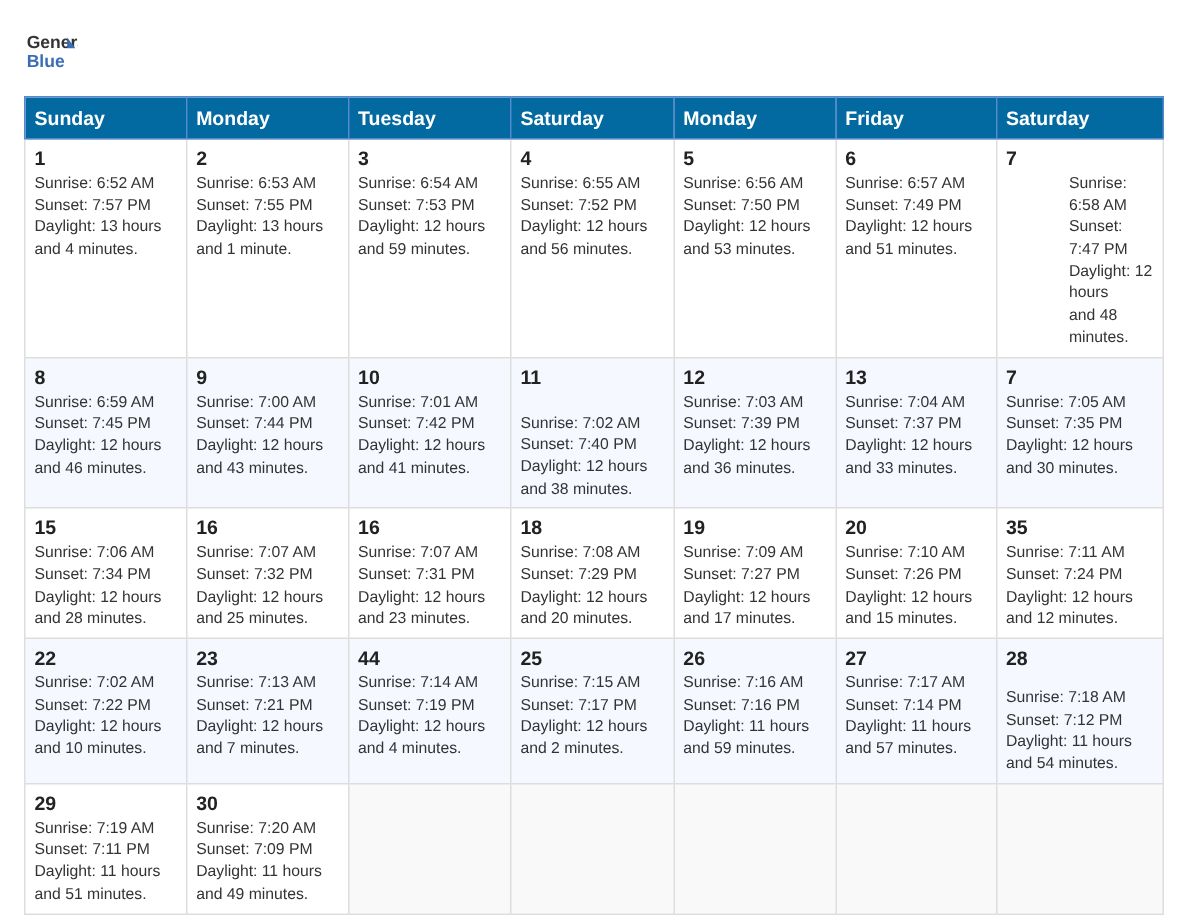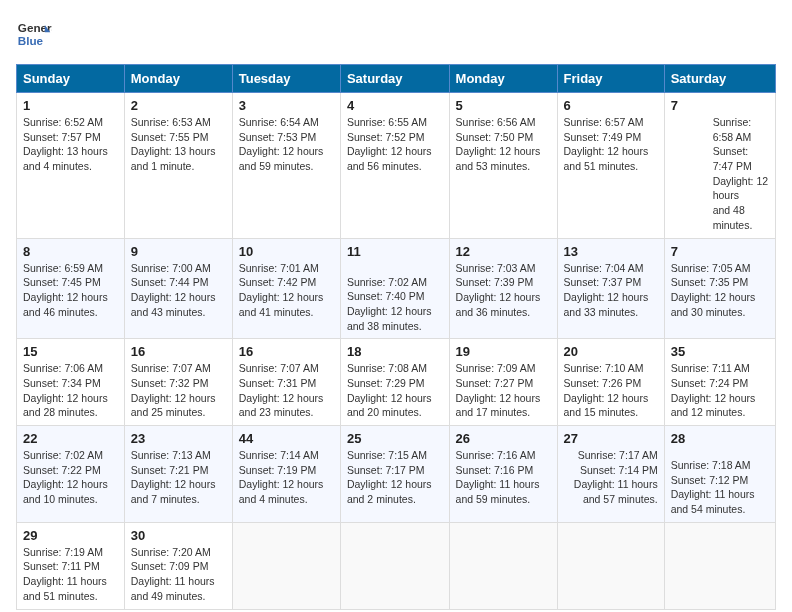--- a/index.html
+++ b/index.html
@@ -295,21 +295,21 @@
         </td>
         <td>
           <span class="day-number">26</span>
           <div class="day-info" style="white-space: pre-line;">Sunrise: 7:16 AM
 Sunset: 7:16 PM
 Daylight: 11 hours
 and 59 minutes.</div>
         </td>
         <td>
           <span class="day-number">27</span>
-          <div class="day-info" style="white-space: pre-line; text-align: right;">Sunrise: 7:17 AM
+          <div class="day-info" style="white-space: pre-line;">Sunrise: 7:17 AM
 Sunset: 7:14 PM
 Daylight: 11 hours
 and 57 minutes.</div>
         </td>
         <td>
           <span class="day-number">28</span>
           <div class="day-info" style="white-space: pre-line; margin-top: 12px;">Sunrise: 7:18 AM
 Sunset: 7:12 PM
 Daylight: 11 hours
 and 54 minutes.</div>

